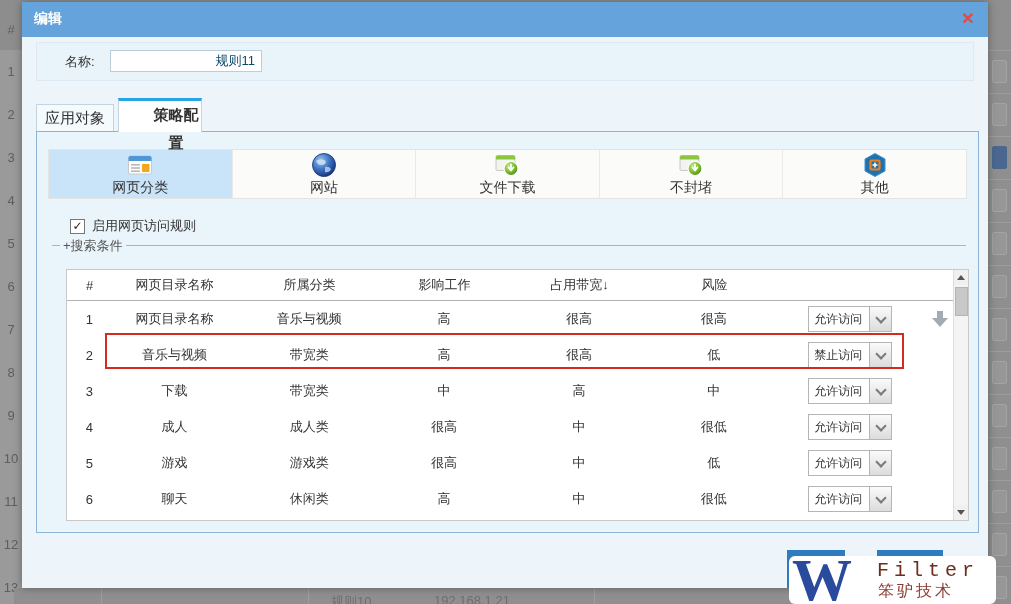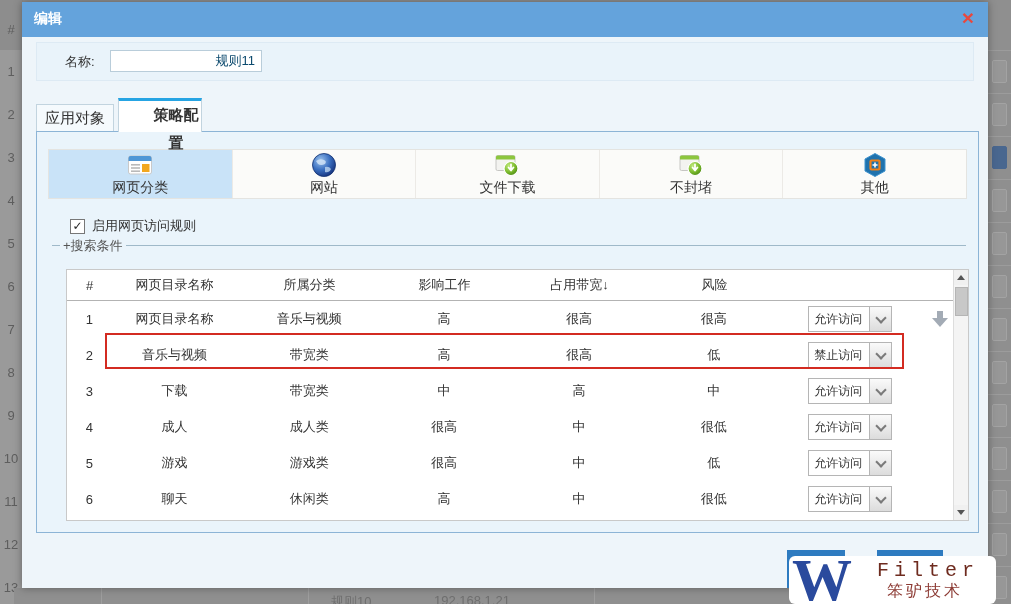--- a/index.html
+++ b/index.html
@@ -81,21 +81,21 @@
   
   .fbtn{position:absolute;height:38px;background:#2e7bc0;border:none;cursor:pointer;}
   .fbtn.b1{left:765px;top:548px;width:58px;}
   .fbtn.b2{left:855px;top:548px;width:66px;}
   
   .wmark{position:absolute;left:789px;top:556px;width:207px;height:48px;background:#fff;border-radius:6px;z-index:10;overflow:hidden;}
   .wm-w{position:absolute;left:3px;top:-6px;font-family:"Liberation Serif","DejaVu Serif",serif;
     font-weight:bold;font-size:60px;color:#2a4a9d;line-height:60px;}
   .wm-brand{position:absolute;left:88px;top:3px;font-family:"Liberation Mono","DejaVu Sans Mono",monospace;
     font-size:20px;letter-spacing:5px;color:#6e2b1f;}
-  .wm-sub{position:absolute;left:98px;top:25px;font-size:16px;letter-spacing:3px;color:#8c3a33;}
+  .wm-sub{position:absolute;left:89px;top:25px;font-size:16px;letter-spacing:3px;color:#8c3a33;}
 </style>
 </head>
 <body>
 
 <div class="screen">
 
   <div class="bg-left">
       <div class="hd"></div>
       <span class="bgnum" style="top: 22px;">#</span>
       <span class="bgnum" style="top: 64px;">1</span>

